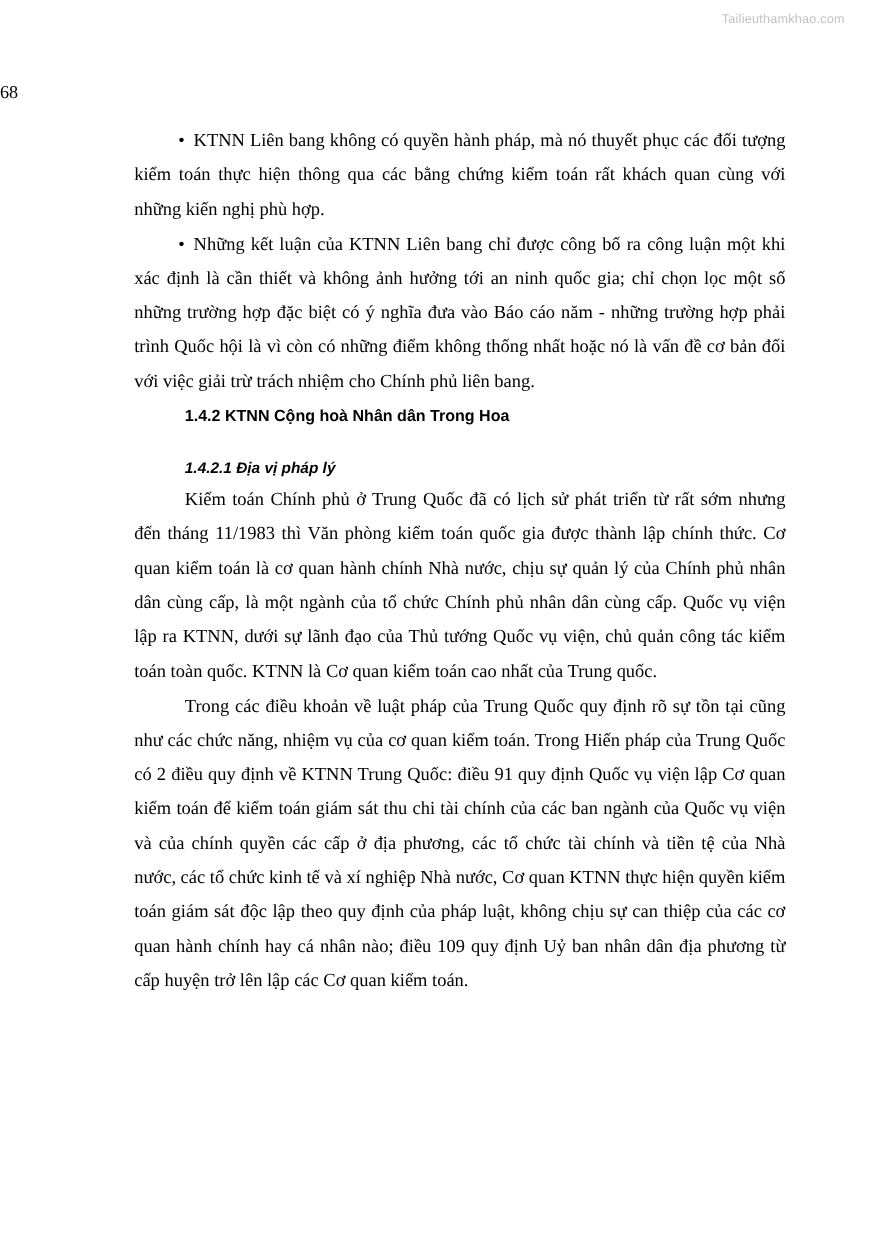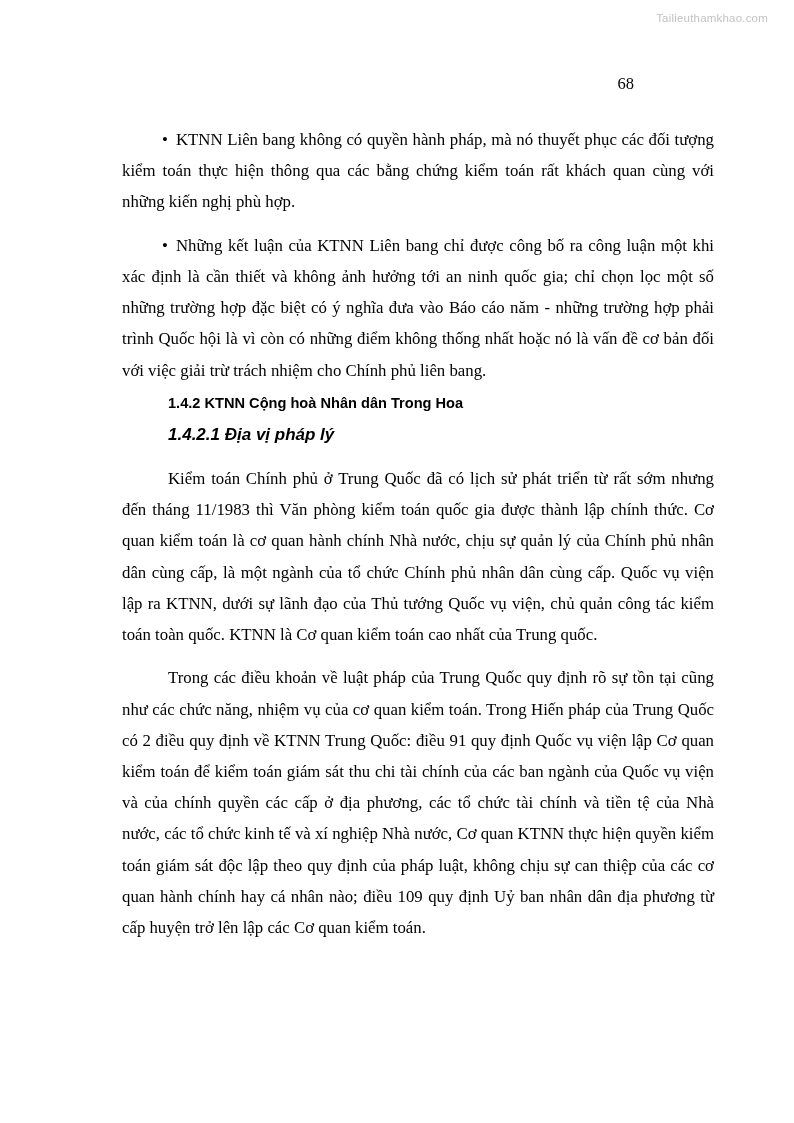--- a/index.html
+++ b/index.html
@@ -29,32 +29,32 @@
     font-size: 11.5px;
     color: #c2c2c2;
     letter-spacing: 0.2px;
     text-align: center;
   }
   .page-number {
     position: absolute;
     top: 74px;
     left: 0;
     width: 634px;
-    text-align: right;
+    text-align: left;
     font-size: 16.5px;
     font-family: "Liberation Serif", serif;
   }
   .content {
     position: absolute;
     top: 112px;
     left: 122px;
     width: 592px;
   }
   p {
-    margin: 12px 0 0 0;
+    margin: 0 0 0 0;
     font-size: 16.8px;
     line-height: 1.86;
     text-align: justify;
     text-justify: inter-word;
     hyphens: none;
   }
   p.bullet {
     text-indent: 0;
     padding-left: 0;
     position: relative;
@@ -72,22 +72,22 @@
     font-family: "Liberation Sans", sans-serif;
     font-weight: bold;
     font-size: 14.6px;
     line-height: 1.9;
     margin: 4px 0 0 0;
     text-indent: 46px;
     text-align: left;
   }
   .heading.sub {
     font-style: italic;
-    font-size: 17px;
-    margin-top: 1px;
+    font-size: 14px;
+    margin-top: 18px;
   }
 </style>
 </head>
 <body>
 
 <div class="page">
 
   <div class="watermark">Tailieuthamkhao.com</div>
 
   <div class="page-number">68</div>

